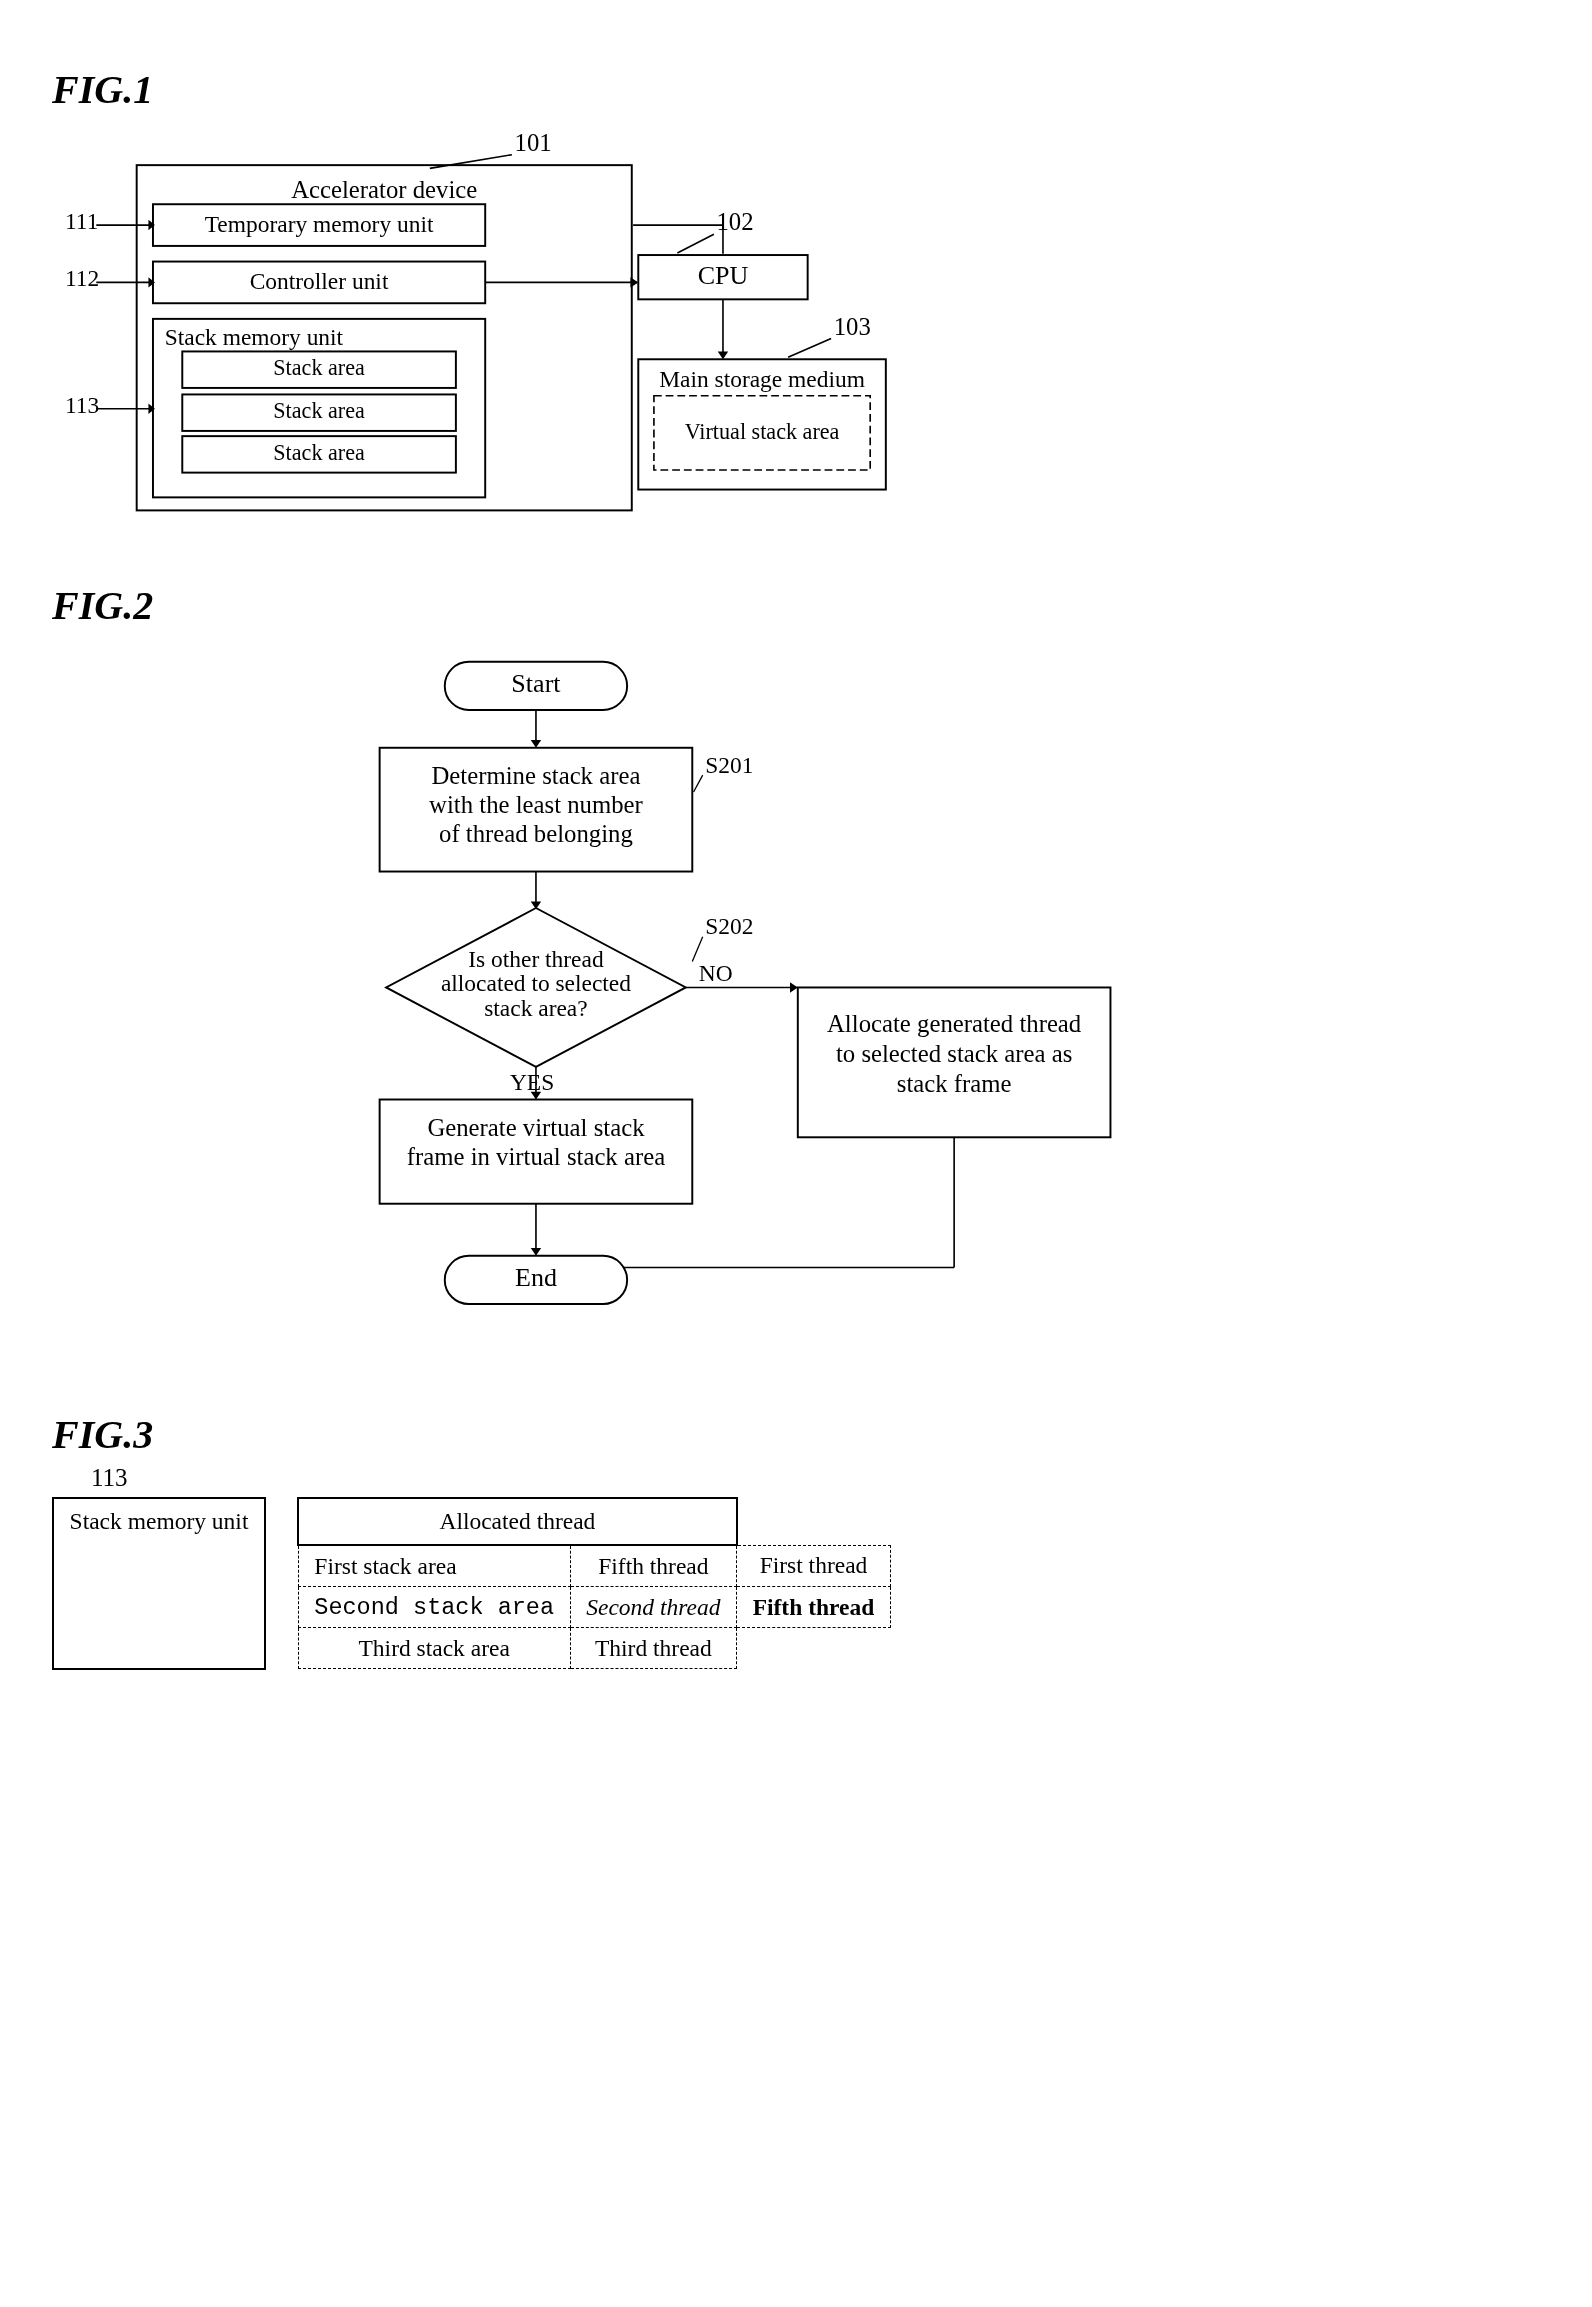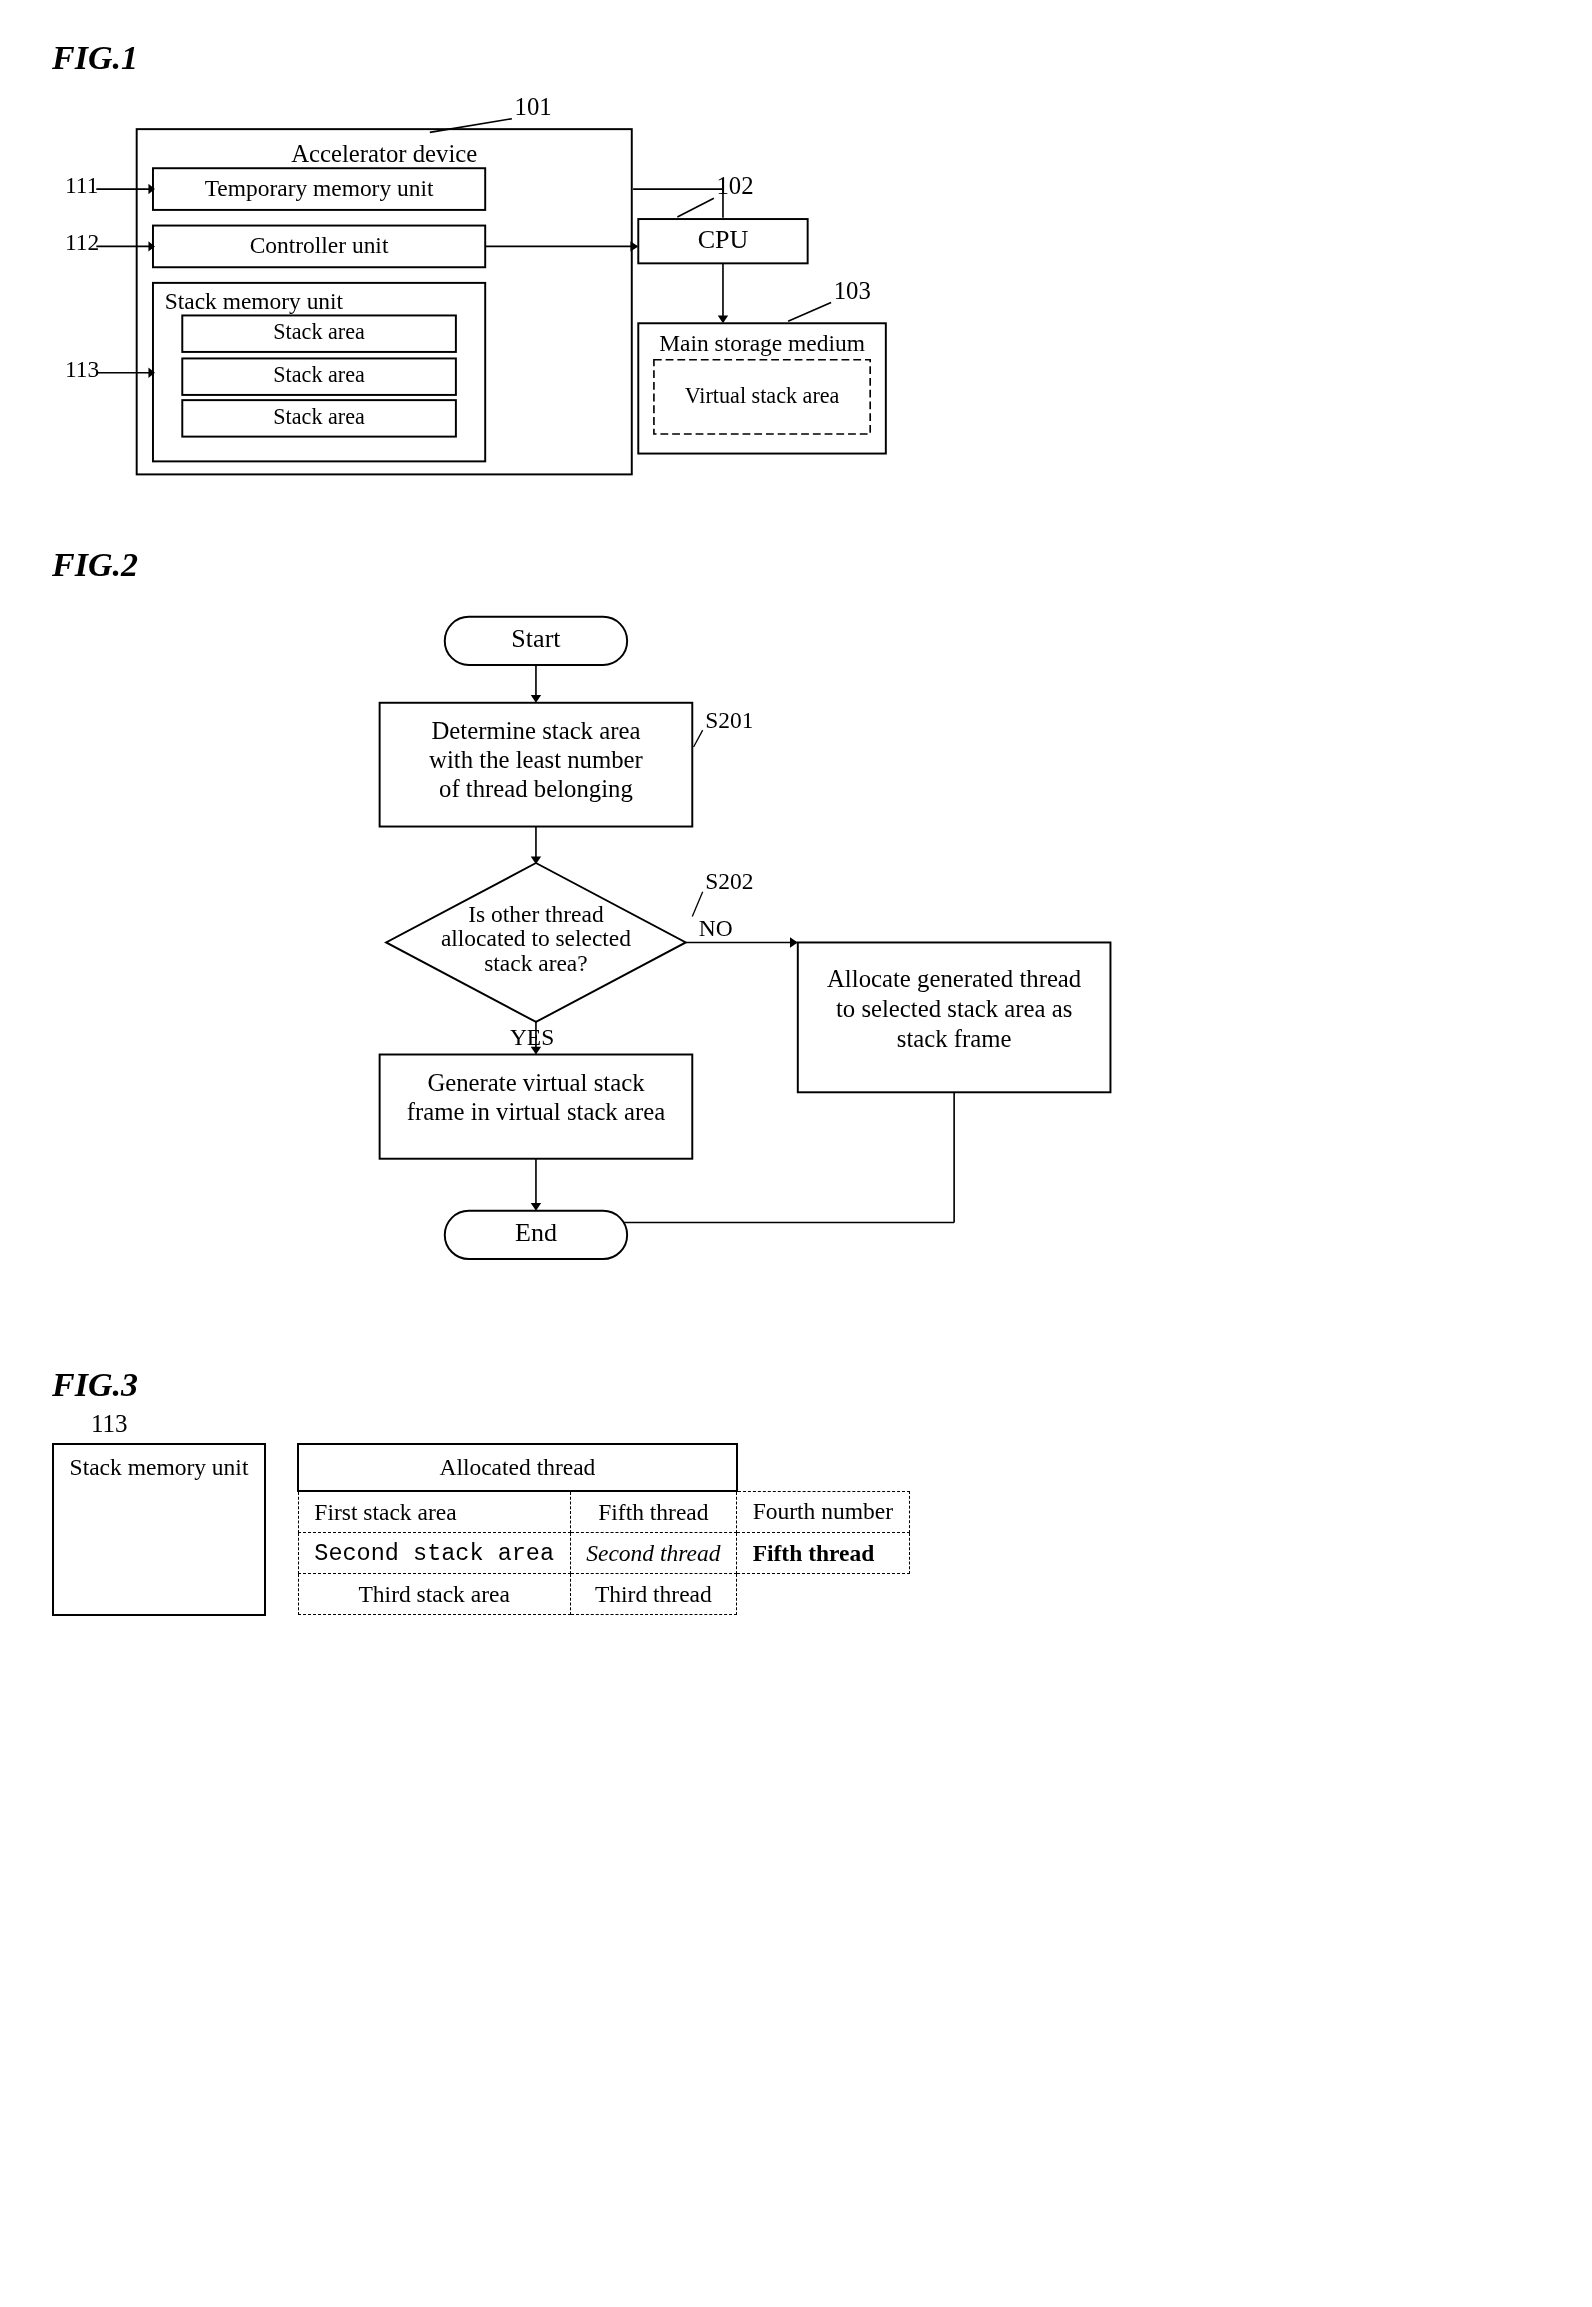--- a/index.html
+++ b/index.html
@@ -8,22 +8,23 @@
       font-family: 'Times New Roman', Times, serif;
       width: 1593px;
       min-height: 2307px;
       padding: 39px 52px;
       color: #000;
     }
 
     .fig-label {
       font-style: italic;
       font-weight: bold;
-      font-size: 34px;
+      font-size: 40px;
       margin-bottom: 13px;
+      margin-top: 27px;
     }
 
     
     .fig1-container {
       position: relative;
       margin-bottom: 52px;
     }
 
     
     .fig2-container {
@@ -234,21 +235,21 @@
 
         <tr>
           <td style="border: none;"></td>
           <td style="border: 1.3px dashed #000; text-align:left; padding:6.5px 15.6px;margin-left:16px;">
             <span>First stack area</span>
           </td>
           <td style="border: 1.3px dashed #000; text-align:center; padding:6.5px 15.6px;">
             <span>Fifth thread</span>
           </td>
           <td style="border: 1.3px dashed #000; text-align:center; padding:6.5px 15.6px;">
-            <span>Fourth number</span>
+            <span>First thread</span>
           </td>
         </tr>
 
         <tr>
           <td style="border: none;"></td>
           <td style="border: 1.3px dashed #000; text-align:center; padding:6.5px 15.6px;font-family:Liberation Mono, monospace;">
             <span>Second stack area</span>
           </td>
           <td style="border: 1.3px dashed #000; text-align:center; padding:6.5px 15.6px;font-style:italic;">
             <span>Second thread</span>

